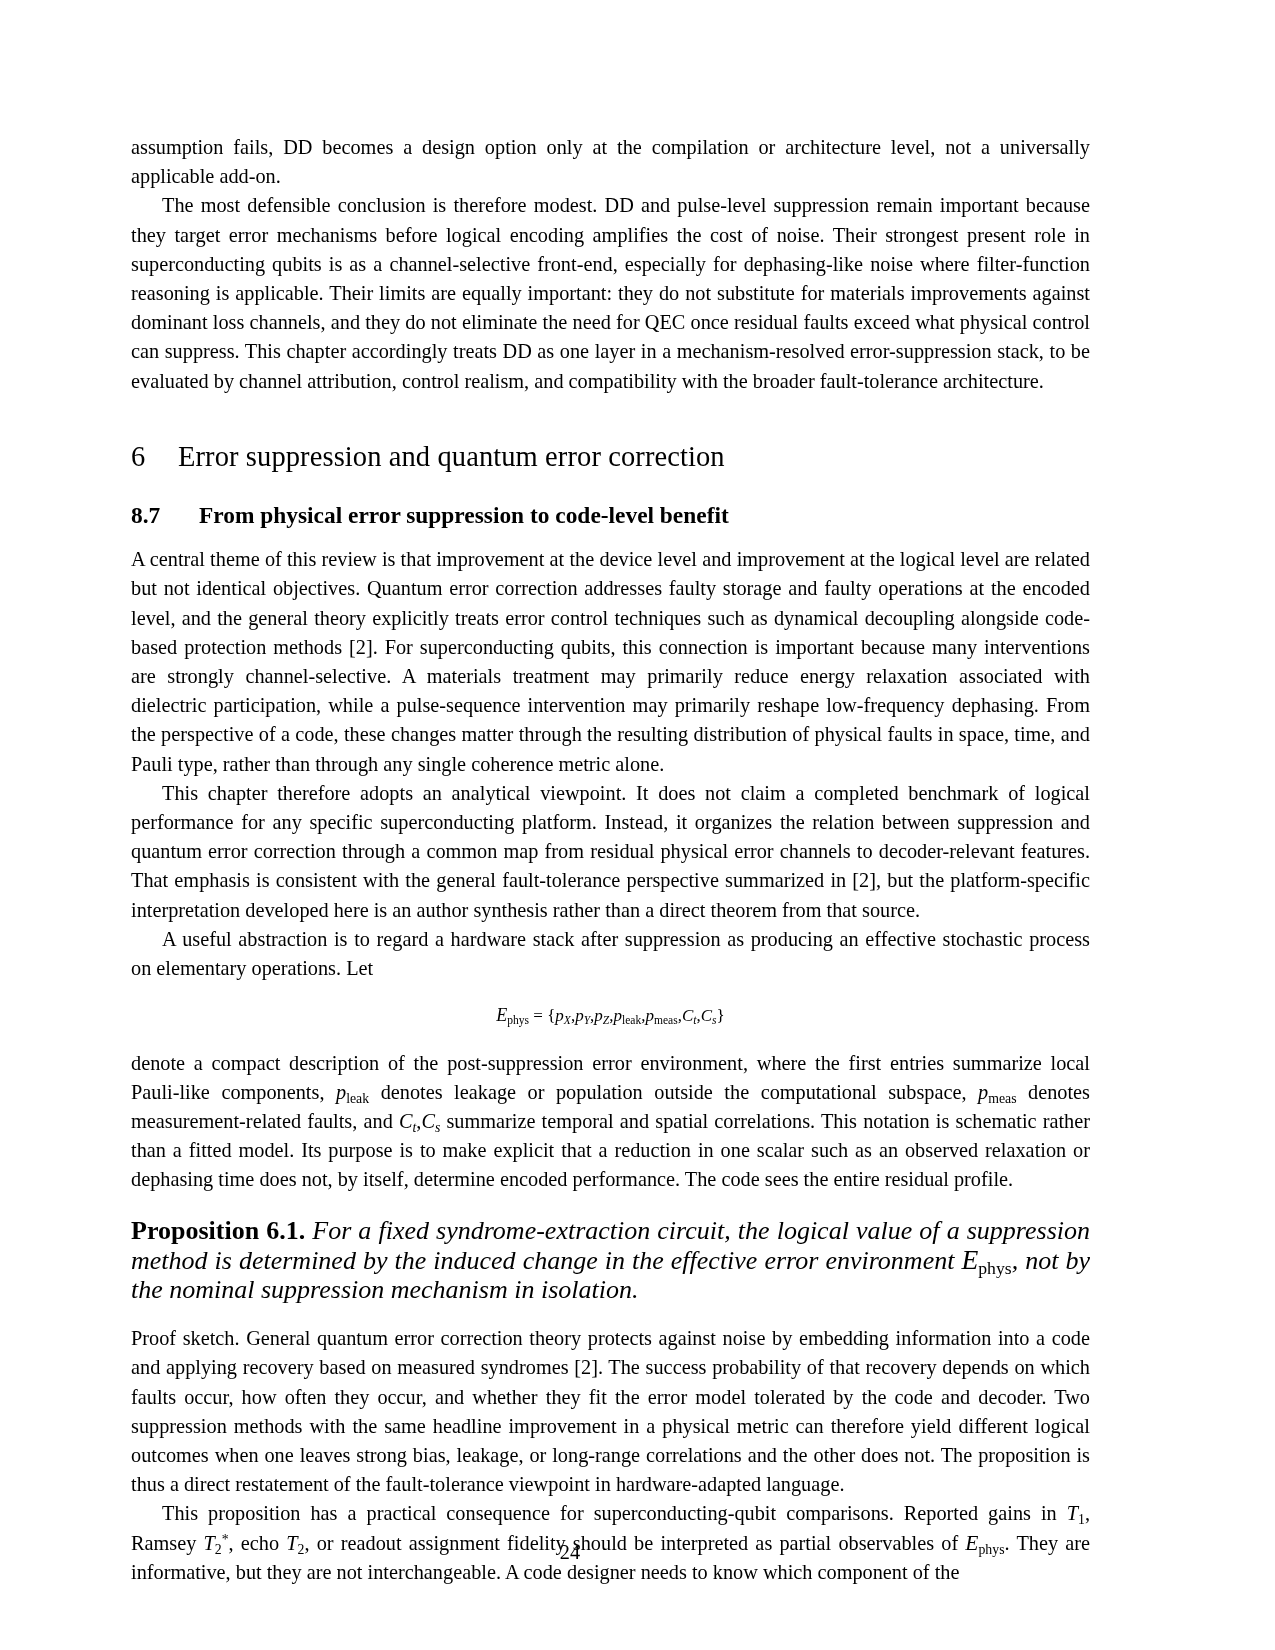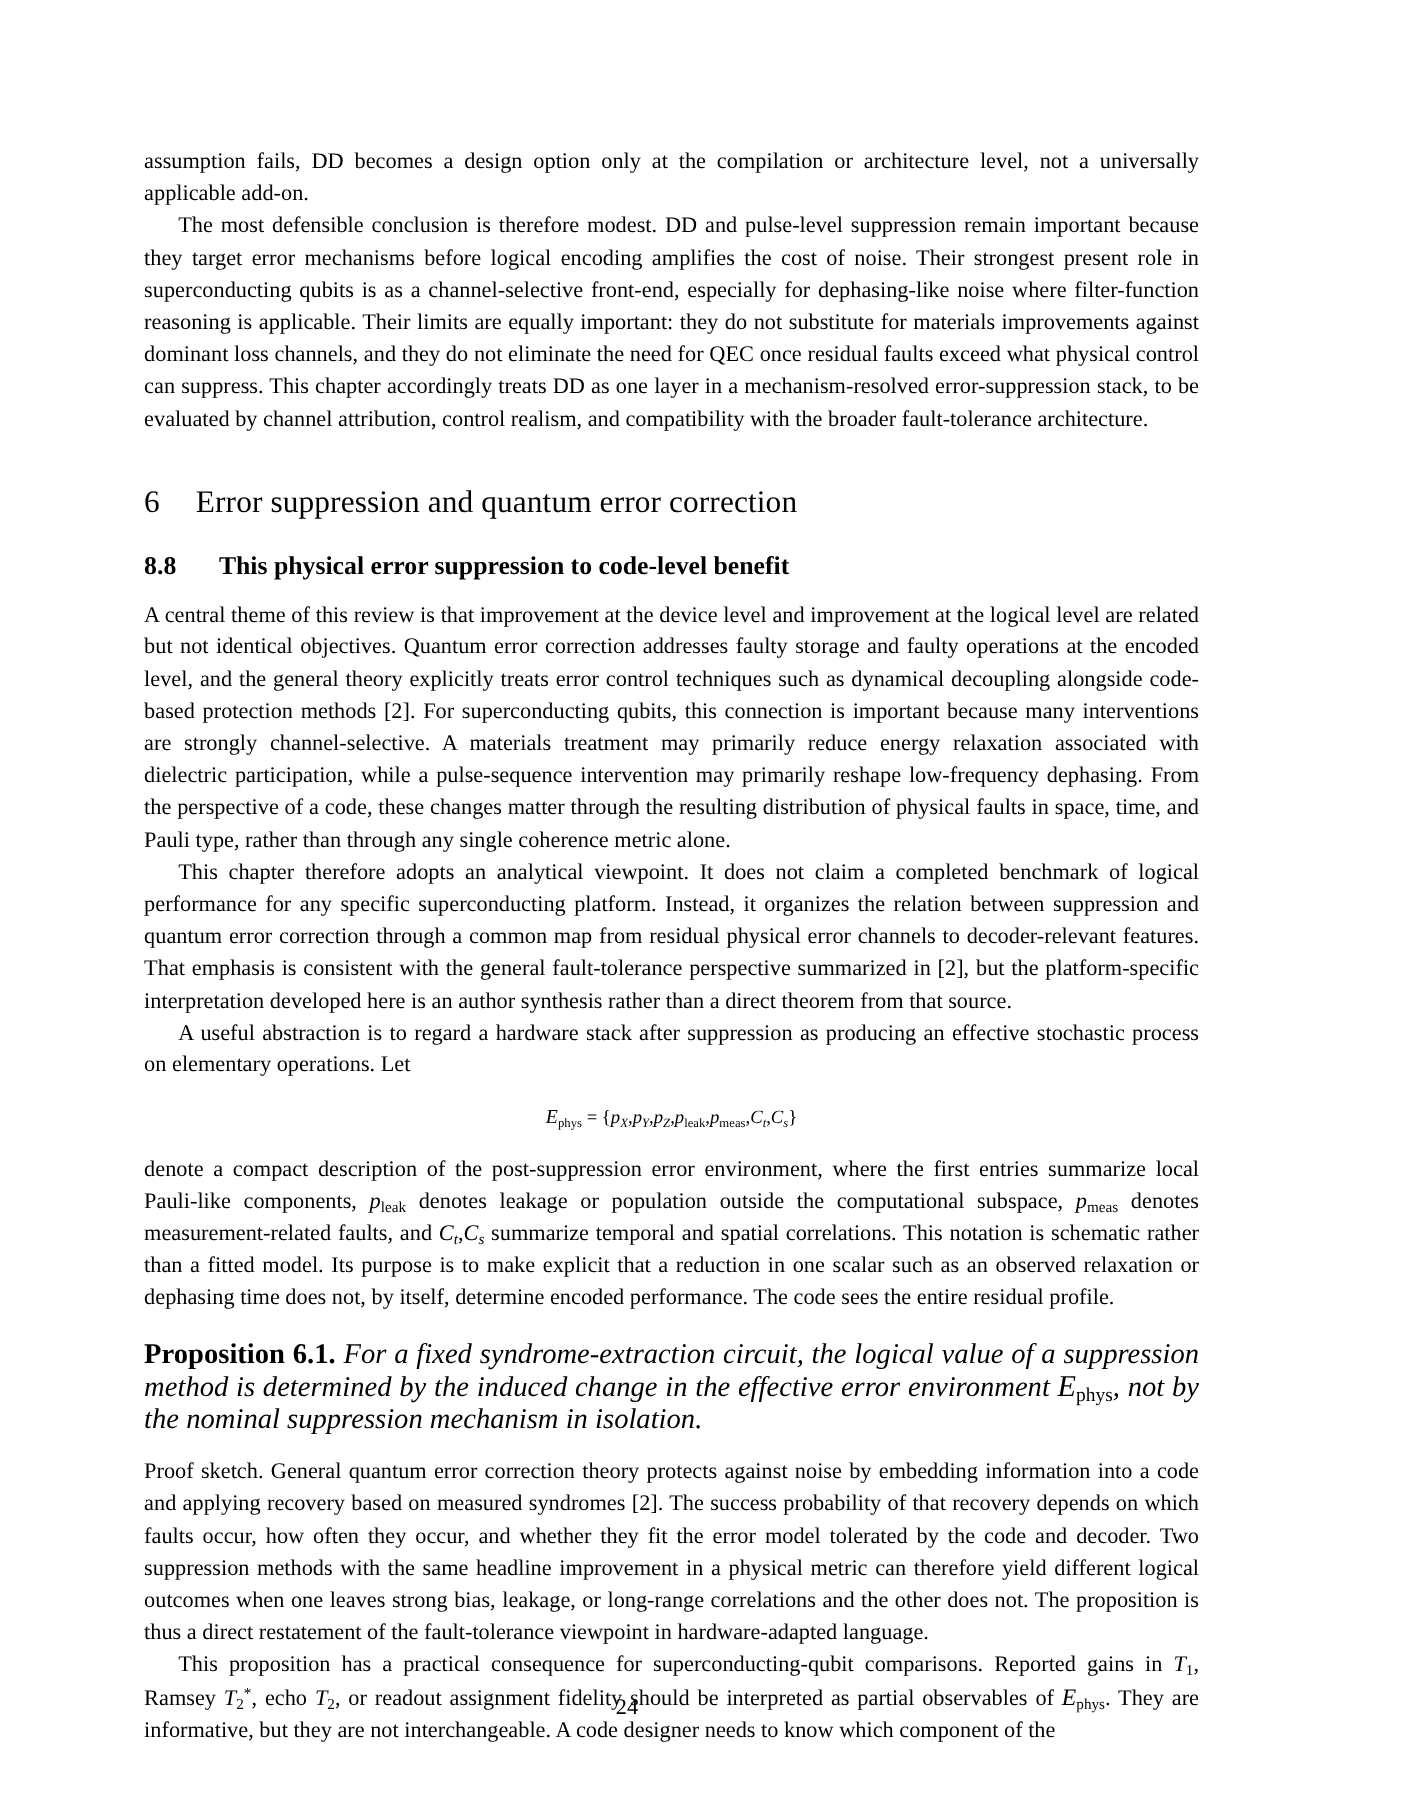--- a/index.html
+++ b/index.html
@@ -134,21 +134,21 @@
 
     <p class="body-par indent">The most defensible conclusion is therefore modest. DD and pulse-level suppression remain important because they target error mechanisms before logical encoding amplifies the cost of noise. Their strongest present role in superconducting qubits is as a channel-selective front-end, especially for dephasing-like noise where filter-function reasoning is applicable. Their limits are equally important: they do not substitute for materials improvements against dominant loss channels, and they do not eliminate the need for QEC once residual faults exceed what physical control can suppress. This chapter accordingly treats DD as one layer in a mechanism-resolved error-suppression stack, to be evaluated by channel attribution, control realism, and compatibility with the broader fault-tolerance architecture.</p>
 
     <div class="sec-gap-before"></div>
     <h1 class="section">
       <span class="num">6</span><span>Error suppression and quantum error correction</span>
     </h1>
     <div class="sec-gap-after"></div>
 
     <h2 class="subsection">
-      <span class="num">8.8</span><span>This physical error suppression to code-level benefit</span>
+      <span class="num">8.7</span><span>From physical error suppression to code-level benefit</span>
     </h2>
     <div class="sub-gap-after"></div>
 
     <p class="body-par">A central theme of this review is that improvement at the device level and improvement at the logical level are related but not identical objectives. Quantum error correction addresses faulty storage and faulty operations at the encoded level, and the general theory explicitly treats error control techniques such as dynamical decoupling alongside code-based protection methods [2]. For superconducting qubits, this connection is important because many interventions are strongly channel-selective. A materials treatment may primarily reduce energy relaxation associated with dielectric participation, while a pulse-sequence intervention may primarily reshape low-frequency dephasing. From the perspective of a code, these changes matter through the resulting distribution of physical faults in space, time, and Pauli type, rather than through any single coherence metric alone.</p>
 
     <p class="body-par indent">This chapter therefore adopts an analytical viewpoint. It does not claim a completed benchmark of logical performance for any specific superconducting platform. Instead, it organizes the relation between suppression and quantum error correction through a common map from residual physical error channels to decoder-relevant features. That emphasis is consistent with the general fault-tolerance perspective summarized in [2], but the platform-specific interpretation developed here is an author synthesis rather than a direct theorem from that source.</p>
 
     <p class="body-par indent">A useful abstraction is to regard a hardware stack after suppression as producing an effective stochastic process on elementary operations. Let</p>
 
     <div class="eq-gap-before"></div>

